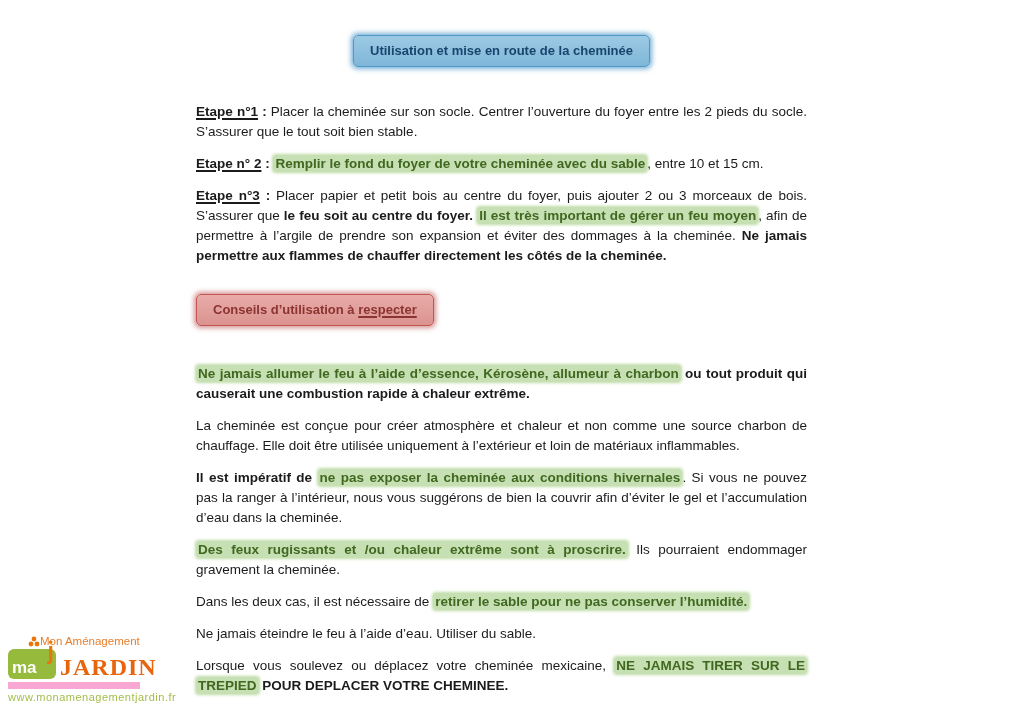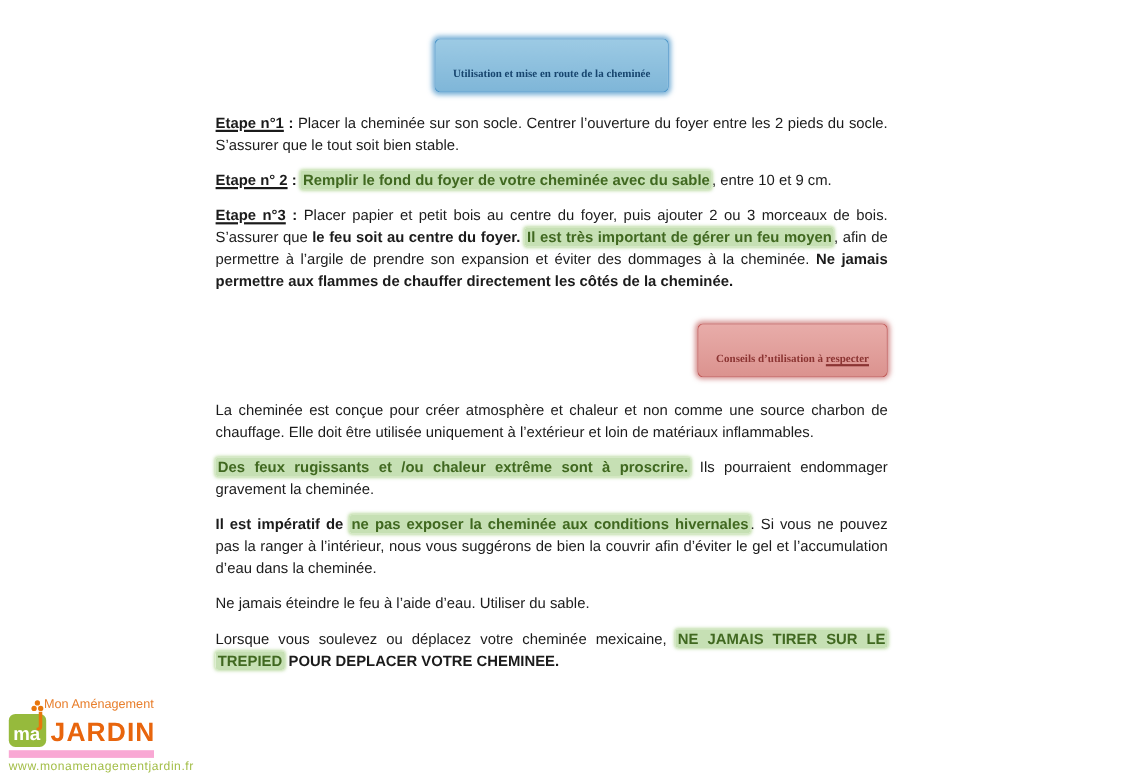--- a/index.html
+++ b/index.html
@@ -10,26 +10,25 @@
     position:relative;
     overflow:hidden;
     color:#1b1b1b;
   }
   .page { position:absolute; inset:0; background:#ffffff; }
 
   
   .title-row { position:absolute; left:196px; width:611px; top:35px; text-align:center; }
   .banner {
     display:inline-block;
-    padding:22px 16px 6px;
+    padding:5px 16px 6px;
     border-radius:5px;
     font-weight:bold;
-    font-size:10px;
+    font-size:13px;
     line-height:19px;
-    font-family:Liberation Serif, serif;
   }
   .banner-blue {
     background:linear-gradient(#9ccae4, #7fb6d8);
     color:#17456e;
     border:1px solid #4e97c9;
     box-shadow:0 0 5px 1.5px rgba(78,151,201,0.75);
   }
   .banner-red {
     background:linear-gradient(#e8aca9, #db938f);
     color:#8b3432;
@@ -52,66 +51,68 @@
     font-weight:bold;
     color:#406820;
     background:#c6e0b4;
     border-radius:3px;
     padding:1px 2px;
     box-shadow:0 0 3px 1px rgba(180,215,150,0.85);
     -webkit-box-decoration-break:clone;
     box-decoration-break:clone;
     margin-top:24px;
   }
-  .advice-row { text-align:right; margin:28px 0 20px; }
+  .advice-row { text-align:left; margin:28px 0 38px; }
 
   
   .logo { position:absolute; left:8px; bottom:2px; width:132px; }
   .logo-top { display:flex; align-items:center; gap:0; margin-left:20px; }
   .clover { flex:0 0 auto; }
   .brand-top { color:#e87e2b; font-size:11.5px; line-height:13px; white-space:nowrap; }
   .logo-mid { display:flex; align-items:flex-end; gap:4px; margin-top:1px; }
-  .monogram { position:relative; width:34px; height:30px; background:#96ba3c; border-radius:6px; flex:0 0 auto; }
+  .monogram { position:relative; width:48px; height:30px; background:#96ba3c; border-radius:6px; flex:0 0 auto; }
   .mono-ma { position:absolute; left:4px; bottom:3px; color:#ffffff; font-weight:bold; font-size:17px; line-height:1; }
   .mono-j { position:absolute; right:2px; top:-9px; color:#e8760c; font-weight:bold; font-size:23px; line-height:1; }
-  .brand-main { color:#e8650d; font-weight:bold; font-size:24px; letter-spacing:1px; line-height:0.95; white-space:nowrap; }
+  .brand-main { color:#e8650d; font-weight:bold; font-size:24px; letter-spacing:1px; line-height:0.95; white-space:nowrap;font-family:Liberation Serif, serif; }
   .logo-url { margin-top:3px; color:#a3be48; font-size:11px; letter-spacing:0.5px; border-top:7px solid #f9a8d4; padding-top:2px; white-space:nowrap; }
 </style>
 </head>
 <body>
 
 <div class="page">
 
   <div class="title-row">
     <div class="banner banner-blue">
       <span>Utilisation et mise en route de la cheminée</span>
     </div>
   </div>
 
   <div class="content">
 
     <p class="para"><span class="b u">Etape n°1</span><span class="b"> : </span><span>Placer la cheminée sur son socle. Centrer l’ouverture du foyer entre les 2 pieds du socle. S’assurer que le tout soit bien stable.</span></p>
 
-    <p class="para"><span class="b u">Etape n° 2</span><span class="b"> : </span><span class="hl">Remplir le fond du foyer de votre cheminée avec du sable</span><span>, entre 10 et 9 cm.</span></p>
+    <p class="para"><span class="b u">Etape n° 2</span><span class="b"> : </span><span class="hl">Remplir le fond du foyer de votre cheminée avec du sable</span><span>, entre 10 et 15 cm.</span></p>
 
     <p class="para"><span class="b u">Etape n°3</span><span class="b"> : </span><span>Placer papier et petit bois au centre du foyer, puis ajouter 2 ou 3 morceaux de bois. S’assurer que </span><span class="b">le feu soit au centre du foyer. </span><span class="hl">Il est très important de gérer un feu moyen</span><span>, afin de permettre à l’argile de prendre son expansion et éviter des dommages à la cheminée. </span><span class="b">Ne jamais permettre aux flammes de chauffer directement les côtés de la cheminée.</span></p>
 
     <div class="advice-row">
       <div class="banner banner-red">
         <span>Conseils d’utilisation à </span><span class="u">respecter</span>
       </div>
     </div>
 
+    <p class="para"><span class="hl">Ne jamais allumer le feu à l’aide d’essence, Kérosène, allumeur à charbon</span><span class="b"> ou tout produit qui causerait une combustion rapide à chaleur extrême.</span><span></span></p>
 
     <p class="para"><span>La cheminée est conçue pour créer atmosphère et chaleur et non comme une source charbon de chauffage. Elle doit être utilisée uniquement à l’extérieur et loin de matériaux inflammables.</span></p>
 
+    <p class="para"><span class="b">Il est impératif de </span><span class="hl">ne pas exposer la cheminée aux conditions hivernales</span><span>. Si vous ne pouvez pas la ranger à l’intérieur, nous vous suggérons de bien la couvrir afin d’éviter le gel et l’accumulation d’eau dans la cheminée.</span></p>
+
     <p class="para"><span class="hl">Des feux rugissants et /ou chaleur extrême sont à proscrire.</span><span> Ils pourraient endommager gravement la cheminée.</span></p>
 
-    <p class="para"><span class="b">Il est impératif de </span><span class="hl">ne pas exposer la cheminée aux conditions hivernales</span><span>. Si vous ne pouvez pas la ranger à l’intérieur, nous vous suggérons de bien la couvrir afin d’éviter le gel et l’accumulation d’eau dans la cheminée.</span></p>
-
+    <p class="para"><span>Dans les deux cas, il est nécessaire de </span><span class="hl">retirer le sable pour ne pas conserver l’humidité.</span></p>
 
     <p class="para"><span>Ne jamais éteindre le feu à l’aide d’eau. Utiliser du sable.</span></p>
 
     <p class="para"><span>Lorsque vous soulevez ou déplacez votre cheminée mexicaine, </span><span class="hl">NE JAMAIS TIRER SUR LE TREPIED</span><span class="b"> POUR DEPLACER VOTRE CHEMINEE.</span></p>
 
   </div>
 
   <div class="logo">
     <div class="logo-top">
       <svg class="clover" width="12" height="12" viewBox="0 0 12 12">

